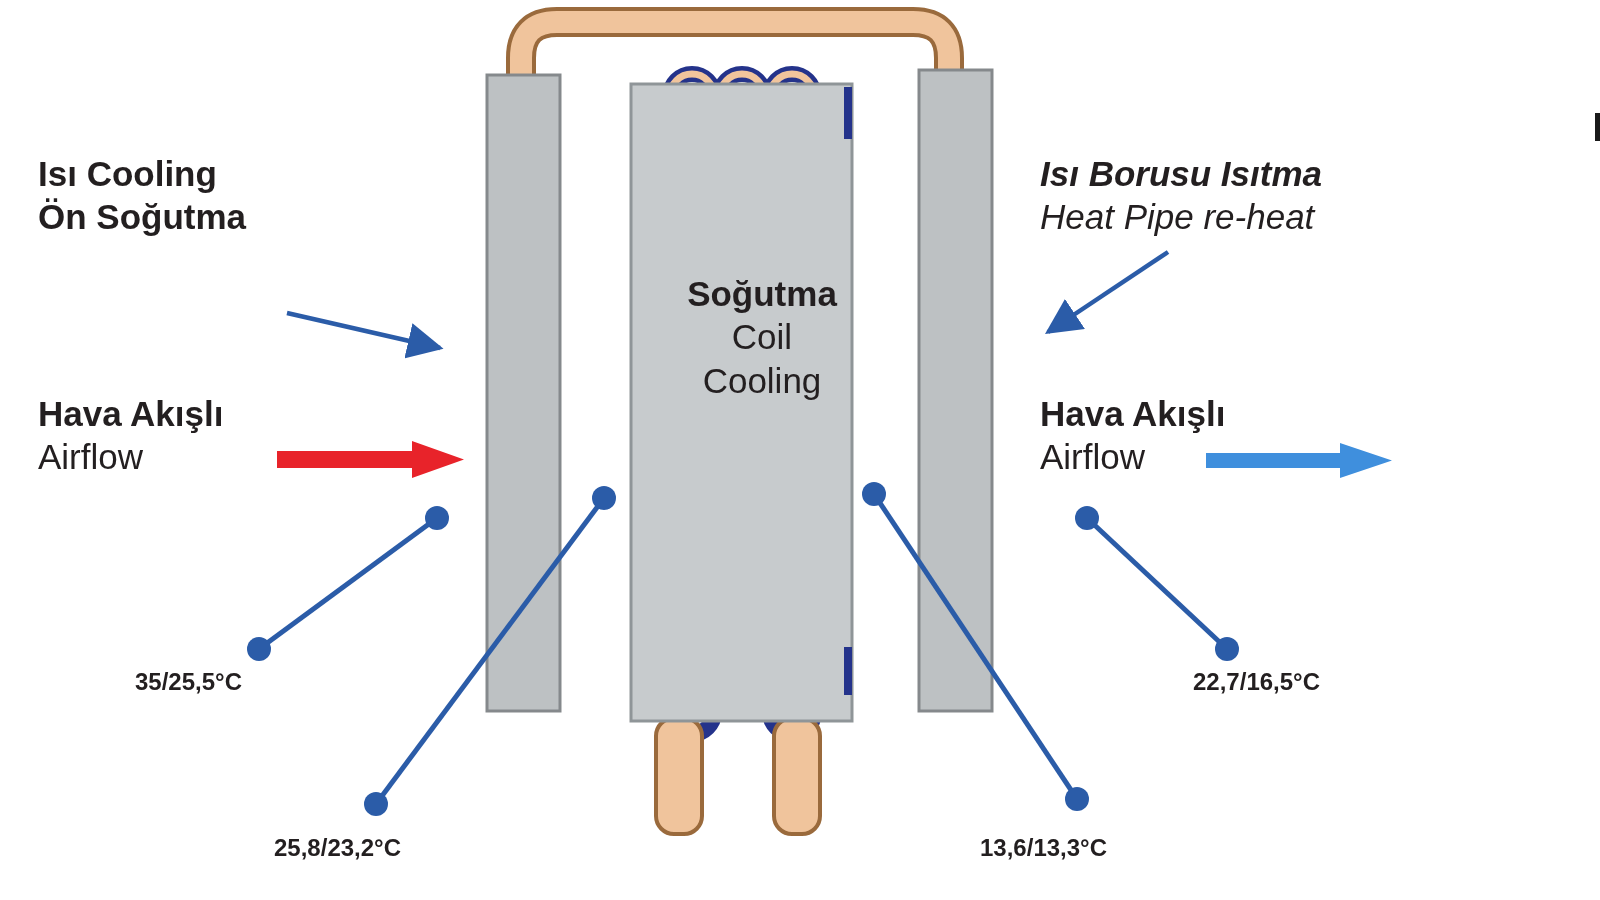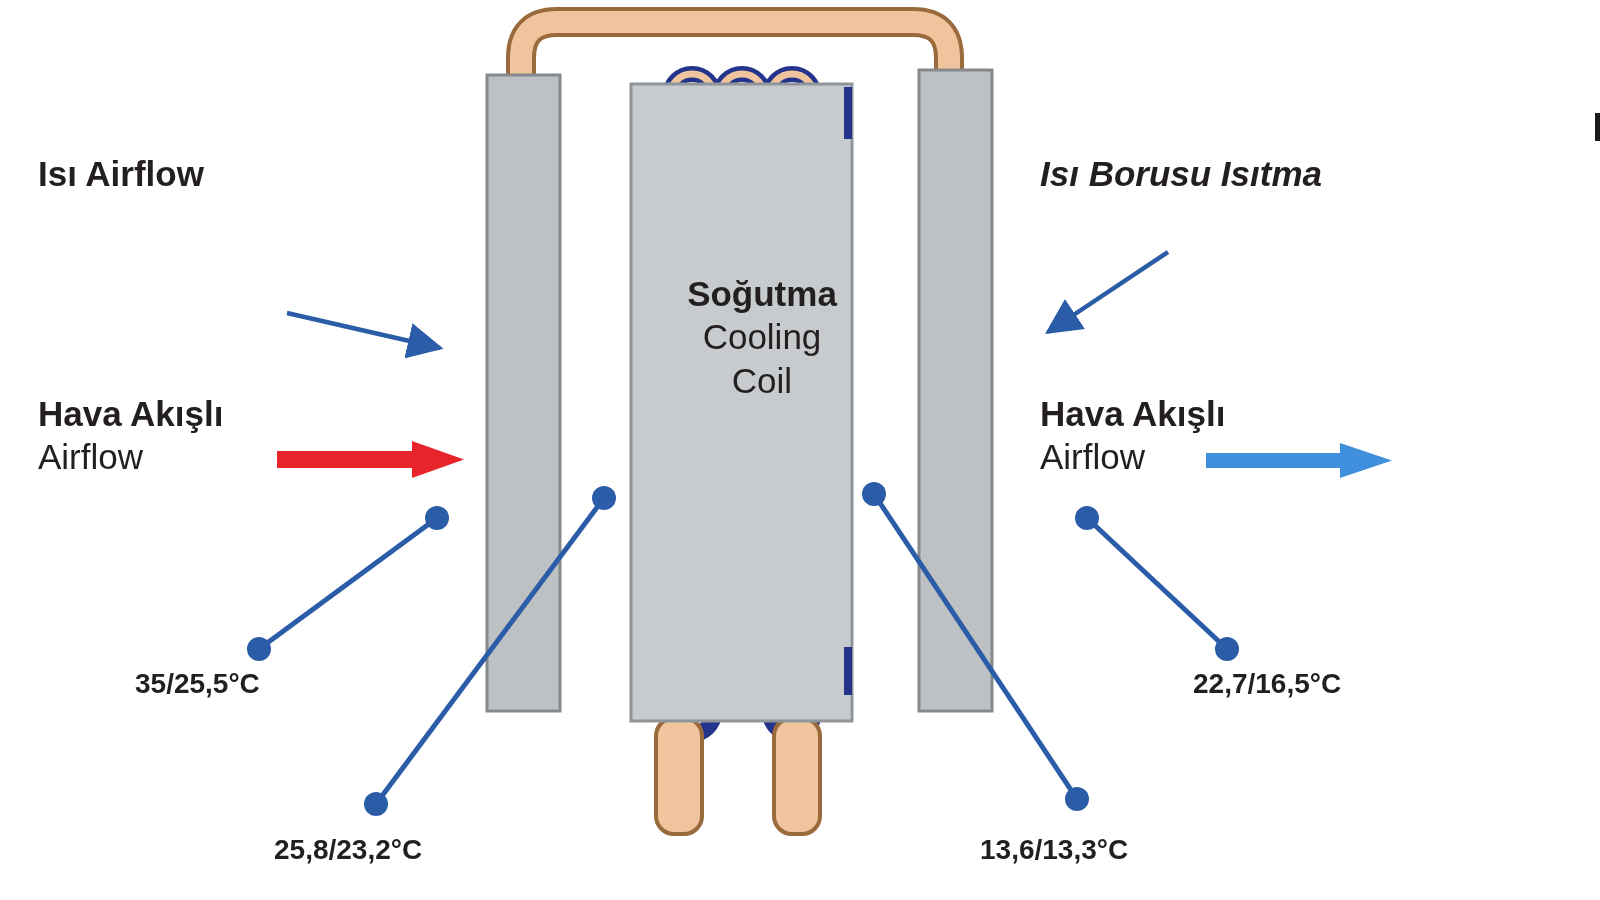--- a/index.html
+++ b/index.html
@@ -14,21 +14,21 @@
     position:relative;width:1600px;height:900px;background:#ffffff;overflow:hidden;
     font-family:"Liberation Sans", sans-serif;color:var(--text);
   }
   svg.layer{position:absolute;left:0;top:0;}
   .lbl{position:absolute;font-size:35px;line-height:1.24;white-space:nowrap;}
   .lbl .b{font-weight:700;}
   .lbl span{display:block;}
   .coil-lbl{position:absolute;left:631px;top:272px;width:262px;text-align:center;
     font-size:35px;line-height:1.26;}
   .coil-lbl span{display:block;}
-  .temp{position:absolute;font-size:28px;font-weight:700;white-space:nowrap;}
+  .temp{position:absolute;font-size:24px;font-weight:700;white-space:nowrap;}
 
   
   .pipe-outer{fill:none;stroke:var(--copper_edge);stroke-width:30;}
   .pipe-inner{fill:none;stroke:var(--copper_fill);stroke-width:22;}
   .ubend-outer{fill:none;stroke:var(--accent_navy);stroke-width:16;}
   .ubend-inner{fill:none;stroke:var(--copper_fill);stroke-width:7;}
   .panel{fill:var(--panel_fill);stroke:var(--panel_edge);stroke-width:3;}
   .coil{fill:var(--coil_fill);stroke:var(--coil_edge);stroke-width:3;}
   .coil-accent{fill:var(--accent_navy);}
   .tube{fill:var(--copper_fill);stroke:var(--copper_edge);stroke-width:4;}
@@ -106,41 +106,43 @@
     <g>
       <line class="leader" x1="1087" y1="518" x2="1227" y2="649"></line>
       <circle class="dot" cx="1087" cy="518" r="12"></circle>
       <circle class="dot" cx="1227" cy="649" r="12"></circle>
     </g>
 
     <rect class="crop-mark" x="1595" y="113" width="5" height="28"></rect>
   </svg>
 
   <div class="lbl" style="left:38px;top:152px;">
-    <span class="b">Isı Airflow</span>
+    <span class="b">Isı Cooling</span>
+    <span class="b">Ön Soğutma</span>
   </div>
 
   <div class="lbl" style="left:38px;top:392px;">
     <span class="b">Hava Akışlı</span>
     <span>Airflow</span>
   </div>
 
   <div class="lbl" style="left:1040px;top:152px;font-style:italic;">
     <span class="b">Isı Borusu Isıtma</span>
+    <span>Heat Pipe re-heat</span>
   </div>
 
   <div class="lbl" style="left:1040px;top:392px;">
     <span class="b">Hava Akışlı</span>
     <span>Airflow</span>
   </div>
 
   <div class="coil-lbl">
     <span class="lbl b" style="position:static;font-weight:700;">Soğutma</span>
+    <span>Coil</span>
     <span>Cooling</span>
-    <span>Coil</span>
   </div>
 
   <div class="temp" style="left:135px;top:668px;">35/25,5°C</div>
   <div class="temp" style="left:274px;top:834px;">25,8/23,2°C</div>
   <div class="temp" style="left:980px;top:834px;">13,6/13,3°C</div>
   <div class="temp" style="left:1193px;top:668px;">22,7/16,5°C</div>
 
 </div>
 
 </body></html>

